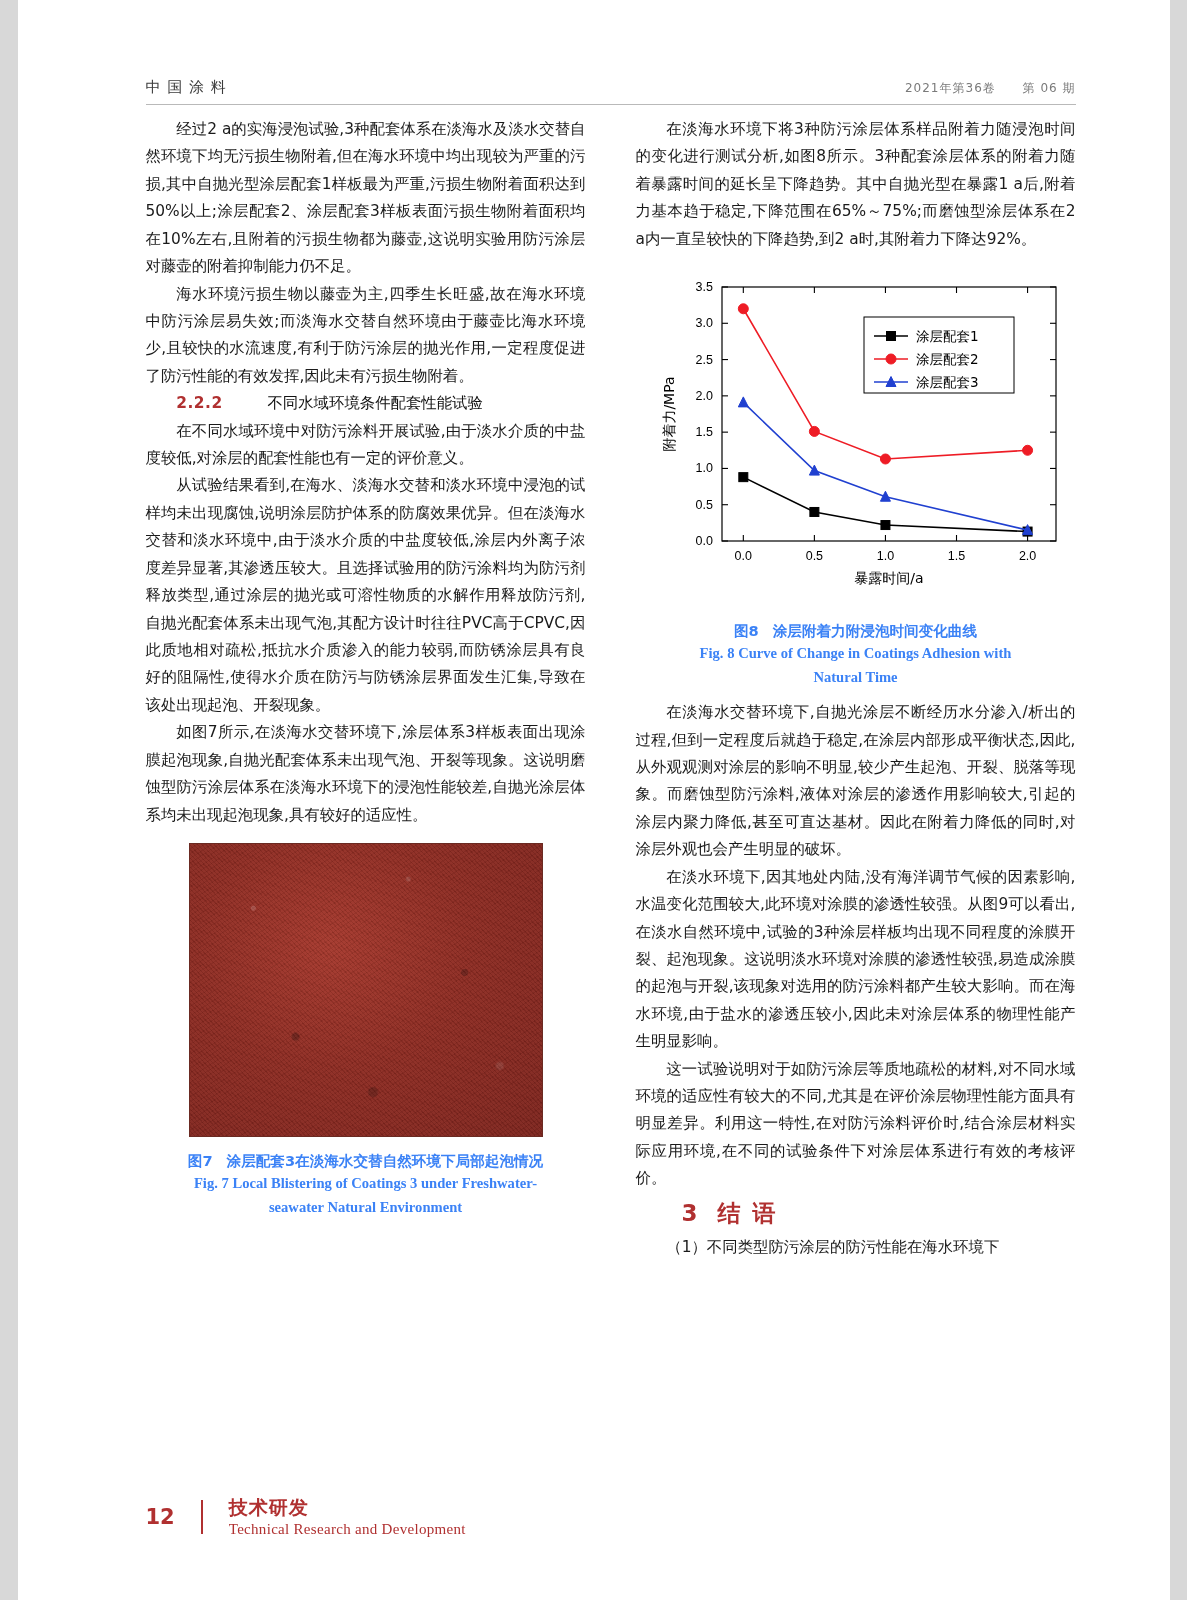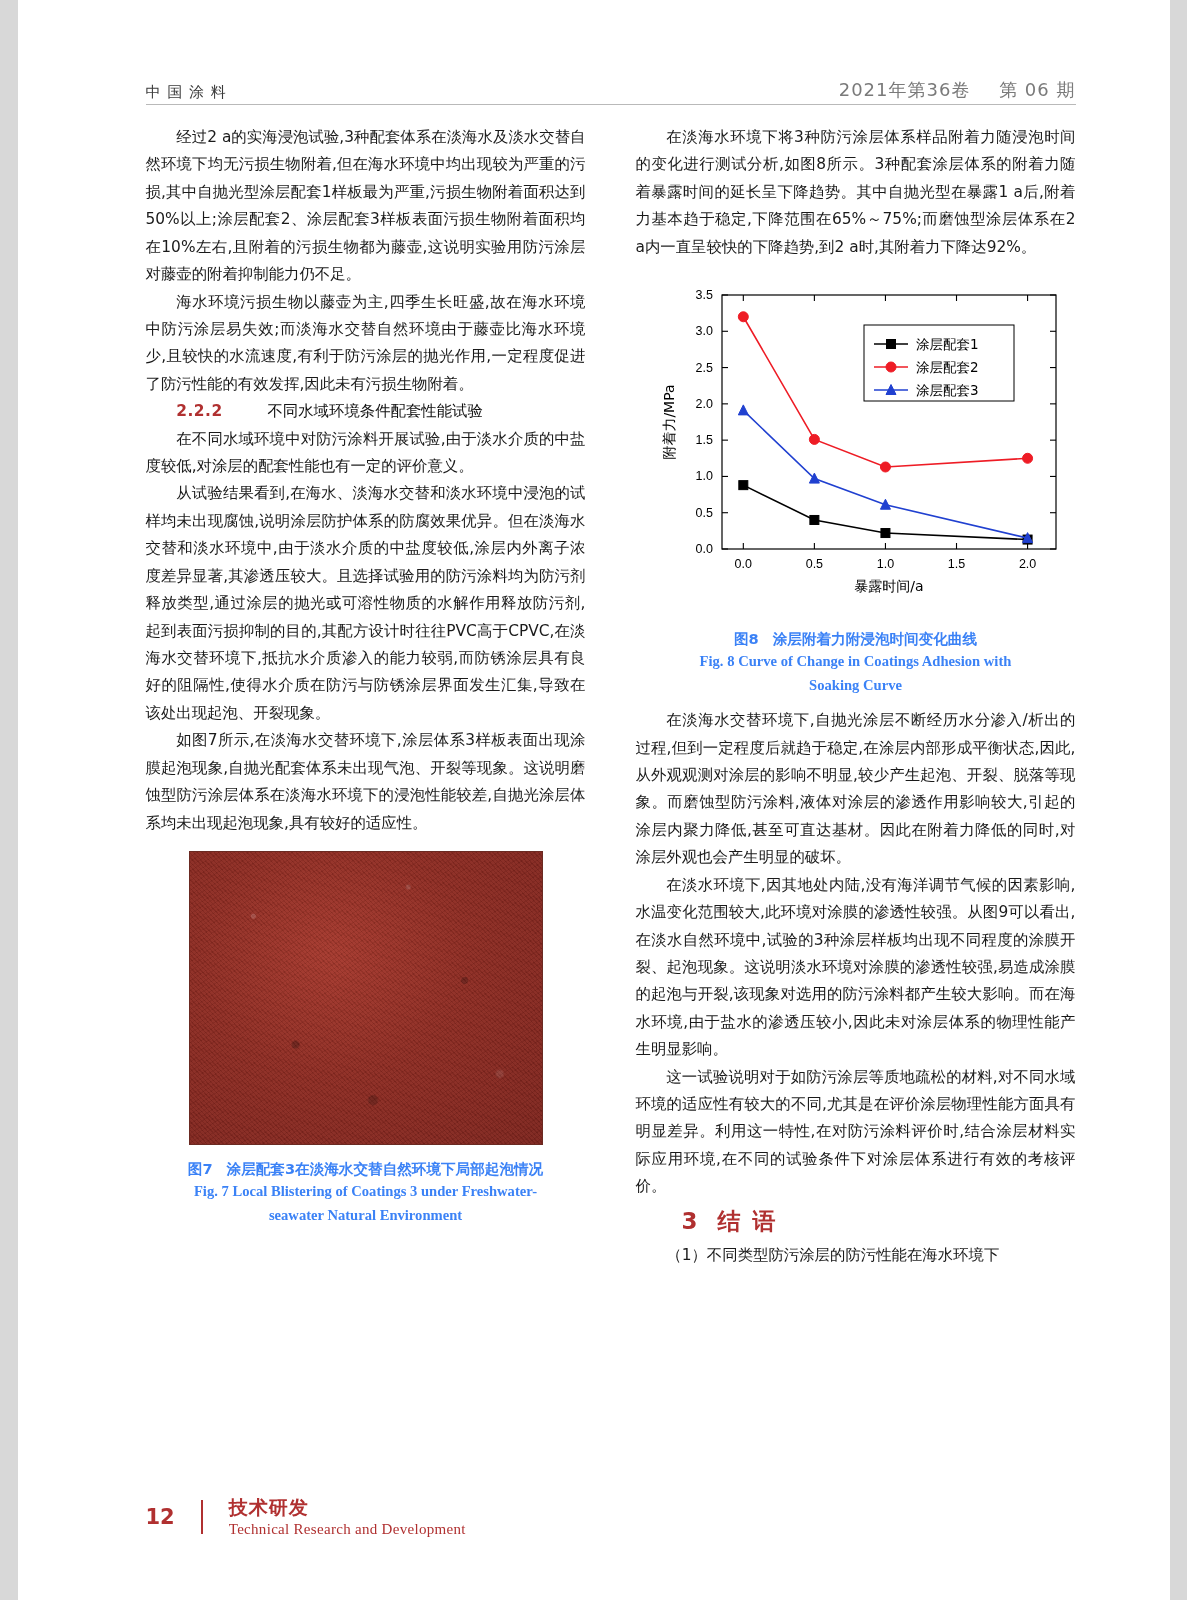--- a/index.html
+++ b/index.html
@@ -25,36 +25,36 @@
     width: 930px;
     display: flex;
     justify-content: space-between;
     align-items: flex-end;
     font-size: 15px;
     color: #3a3a3a;
     letter-spacing: 1px;
   }
   .header .right {
     color: #7a7a7a;
-    font-size: 18px;
+    font-size: 12px;
   }
   .header .right .vol { margin-right: 22px; }
   .header-rule {
     position: absolute;
     left: 128px;
     top: 104px;
     width: 930px;
     height: 1px;
     background: #b9b9b9;
   }
 
   
   .col {
     position: absolute;
-    top: 124px;
+    top: 116px;
     width: 440px;
     font-size: 15.4px;
     line-height: 1.78;
     color: #1a1a1a;
     text-align: justify;
   }
   .col-left { left: 128px; }
   .col-right { left: 618px; }
 
   .col p {
@@ -193,21 +193,21 @@
   <div class="col col-left">
     <p>经过2 a的实海浸泡试验,3种配套体系在淡海水及淡水交替自然环境下均无污损生物附着,但在海水环境中均出现较为严重的污损,其中自抛光型涂层配套1样板最为严重,污损生物附着面积达到50%以上;涂层配套2、涂层配套3样板表面污损生物附着面积均在10%左右,且附着的污损生物都为藤壶,这说明实验用防污涂层对藤壶的附着抑制能力仍不足。</p>
     <p>海水环境污损生物以藤壶为主,四季生长旺盛,故在海水环境中防污涂层易失效;而淡海水交替自然环境由于藤壶比海水环境少,且较快的水流速度,有利于防污涂层的抛光作用,一定程度促进了防污性能的有效发挥,因此未有污损生物附着。</p>
 
     <p class="subsec">
       <span class="num">2.2.2</span>
       <span class="txt">不同水域环境条件配套性能试验</span>
     </p>
 
     <p>在不同水域环境中对防污涂料开展试验,由于淡水介质的中盐度较低,对涂层的配套性能也有一定的评价意义。</p>
-    <p>从试验结果看到,在海水、淡海水交替和淡水环境中浸泡的试样均未出现腐蚀,说明涂层防护体系的防腐效果优异。但在淡海水交替和淡水环境中,由于淡水介质的中盐度较低,涂层内外离子浓度差异显著,其渗透压较大。且选择试验用的防污涂料均为防污剂释放类型,通过涂层的抛光或可溶性物质的水解作用释放防污剂,起到表面污损抑制的目的,其配方设计时往往PVC高于CPVC,在淡海水交替环境下,抵抗水介质渗入的能力较弱,而防锈涂层具有良好的阻隔性,使得水介质在防污与防锈涂层界面发生汇集,导致在该处出现起泡、开裂现象。</p>
+    <p>从试验结果看到,在海水、淡海水交替和淡水环境中浸泡的试样均未出现腐蚀,说明涂层防护体系的防腐效果优异。但在淡海水交替和淡水环境中,由于淡水介质的中盐度较低,涂层内外离子浓度差异显著,其渗透压较大。且选择试验用的防污涂料均为防污剂释放类型,通过涂层的抛光或可溶性物质的水解作用释放防污剂,自抛光配套体系未出现气泡,其配方设计时往往PVC高于CPVC,因此质地相对疏松,抵抗水介质渗入的能力较弱,而防锈涂层具有良好的阻隔性,使得水介质在防污与防锈涂层界面发生汇集,导致在该处出现起泡、开裂现象。</p>
     <p>如图7所示,在淡海水交替环境下,涂层体系3样板表面出现涂膜起泡现象,自抛光配套体系未出现气泡、开裂等现象。这说明磨蚀型防污涂层体系在淡海水环境下的浸泡性能较差,自抛光涂层体系均未出现起泡现象,具有较好的适应性。</p>
 
     <div class="fig7-wrap">
       <div class="photo"></div>
       <div class="figcap">
         <div class="cn">
           <span class="lbl">图7</span><span>涂层配套3在淡海水交替自然环境下局部起泡情况</span>
         </div>
         <div class="en">
           <span>Fig. 7</span>
@@ -301,21 +301,21 @@
           </g>
       </svg>
       <div class="figcap fig8cap">
         <div class="cn">
           <span class="lbl">图8</span><span>涂层附着力附浸泡时间变化曲线</span>
         </div>
         <div class="en">
           <span>Fig. 8</span>
           <span>Curve of Change in Coatings Adhesion with</span>
         </div>
-        <div class="en">Soaking Curve</div>
+        <div class="en">Natural Time</div>
       </div>
     </div>
 
     <p style="margin-top:10px">在淡海水交替环境下,自抛光涂层不断经历水分渗入/析出的过程,但到一定程度后就趋于稳定,在涂层内部形成平衡状态,因此,从外观观测对涂层的影响不明显,较少产生起泡、开裂、脱落等现象。而磨蚀型防污涂料,液体对涂层的渗透作用影响较大,引起的涂层内聚力降低,甚至可直达基材。因此在附着力降低的同时,对涂层外观也会产生明显的破坏。</p>
     <p>在淡水环境下,因其地处内陆,没有海洋调节气候的因素影响,水温变化范围较大,此环境对涂膜的渗透性较强。从图9可以看出,在淡水自然环境中,试验的3种涂层样板均出现不同程度的涂膜开裂、起泡现象。这说明淡水环境对涂膜的渗透性较强,易造成涂膜的起泡与开裂,该现象对选用的防污涂料都产生较大影响。而在海水环境,由于盐水的渗透压较小,因此未对涂层体系的物理性能产生明显影响。</p>
     <p>这一试验说明对于如防污涂层等质地疏松的材料,对不同水域环境的适应性有较大的不同,尤其是在评价涂层物理性能方面具有明显差异。利用这一特性,在对防污涂料评价时,结合涂层材料实际应用环境,在不同的试验条件下对涂层体系进行有效的考核评价。</p>
 
     <p class="bighead">
       <span class="n">3</span><span>结  语</span>
     </p>

